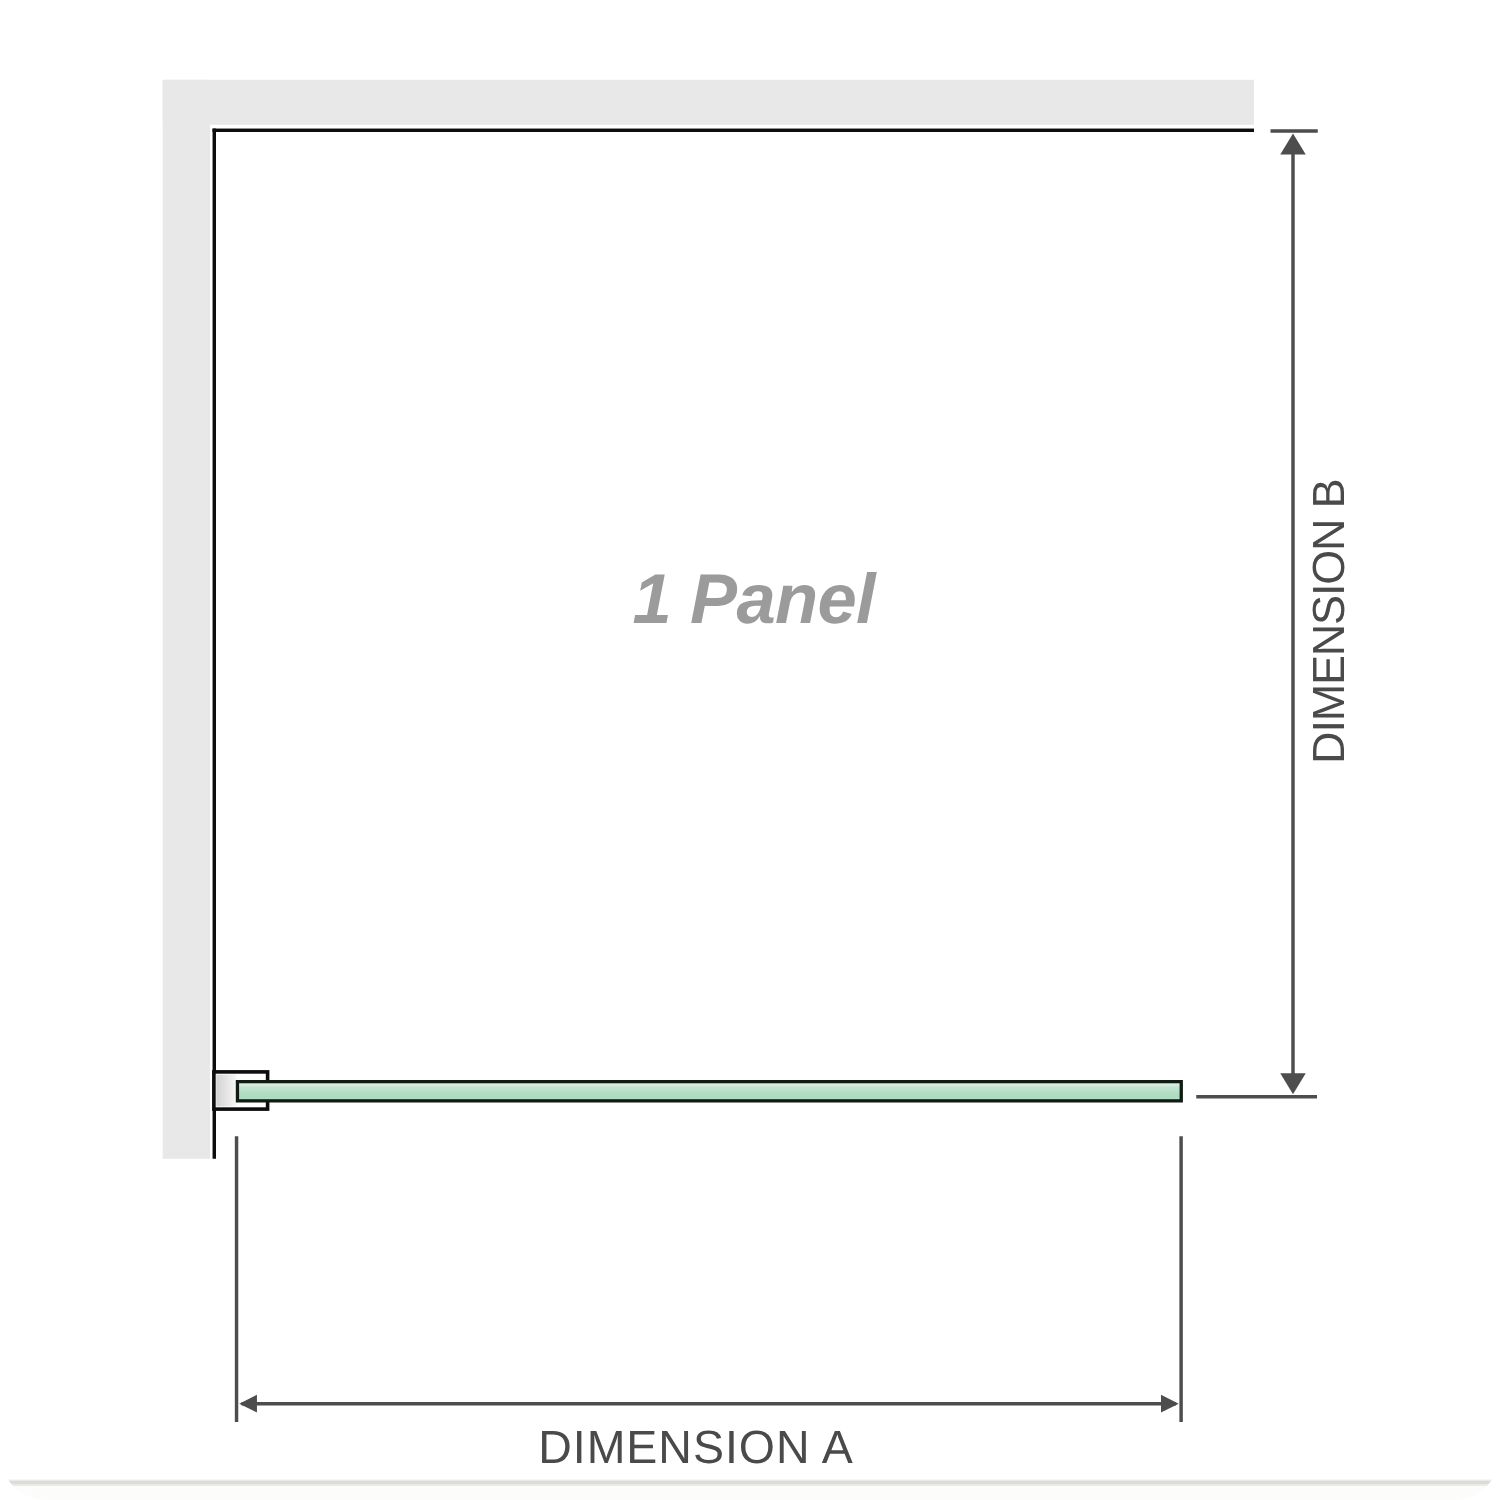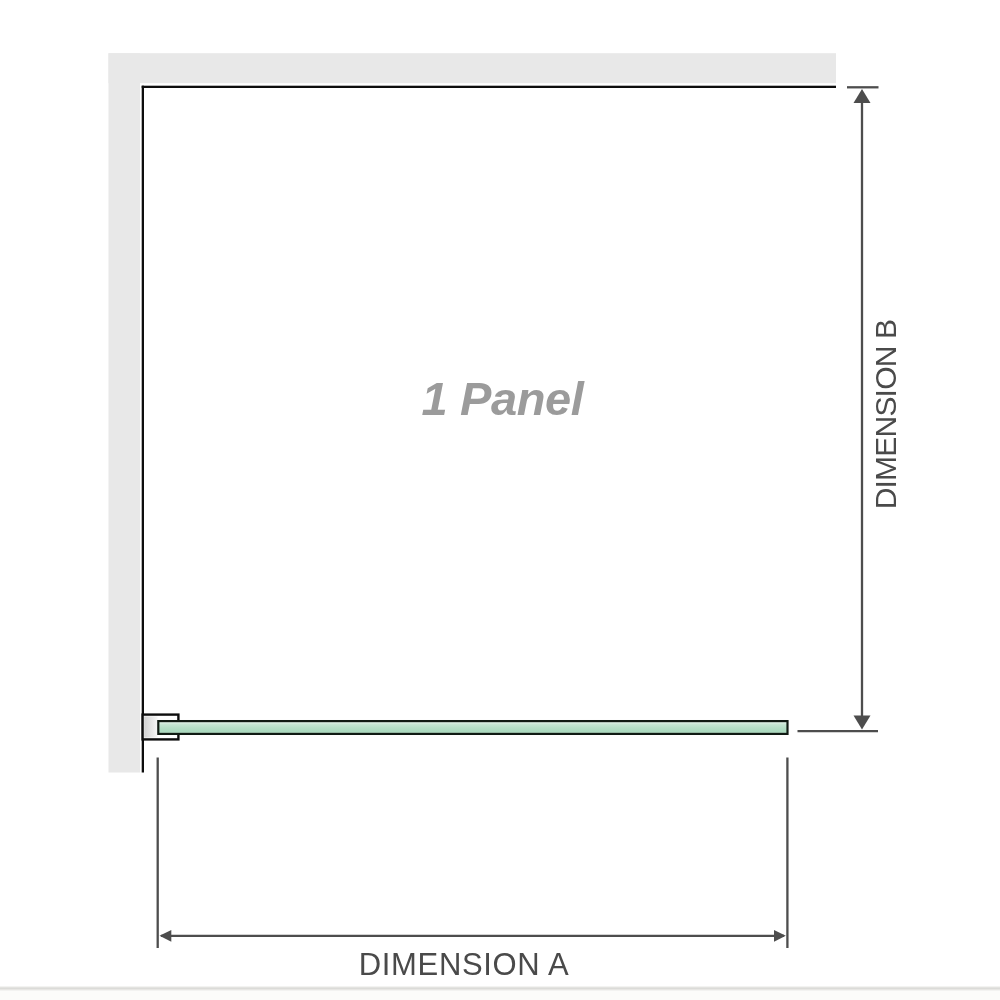--- a/index.html
+++ b/index.html
@@ -1,17 +1,17 @@
 <!DOCTYPE html>
 <html><head>
 <meta charset="utf-8">
 <style>
   html,body{margin:0;padding:0;background:#ffffff;}
   .page{position:relative;width:1000px;height:1000px;background:#ffffff;overflow:hidden;
-        font-family:"Liberation Sans", sans-serif;}
+        font-family:"Liberation Sans", sans-serif;border-radius:31px;}
 </style>
 </head>
 <body>
 
 <div class="page">
 <svg width="1000" height="1000" viewBox="0 0 1000 1000" xmlns="http://www.w3.org/2000/svg">
   <defs>
     <linearGradient id="glassgrad" x1="0" y1="0" x2="0" y2="1">
       <stop offset="0" stop-color="#eef8f2"></stop>
       <stop offset="0.28" stop-color="#c4e6d2"></stop>

